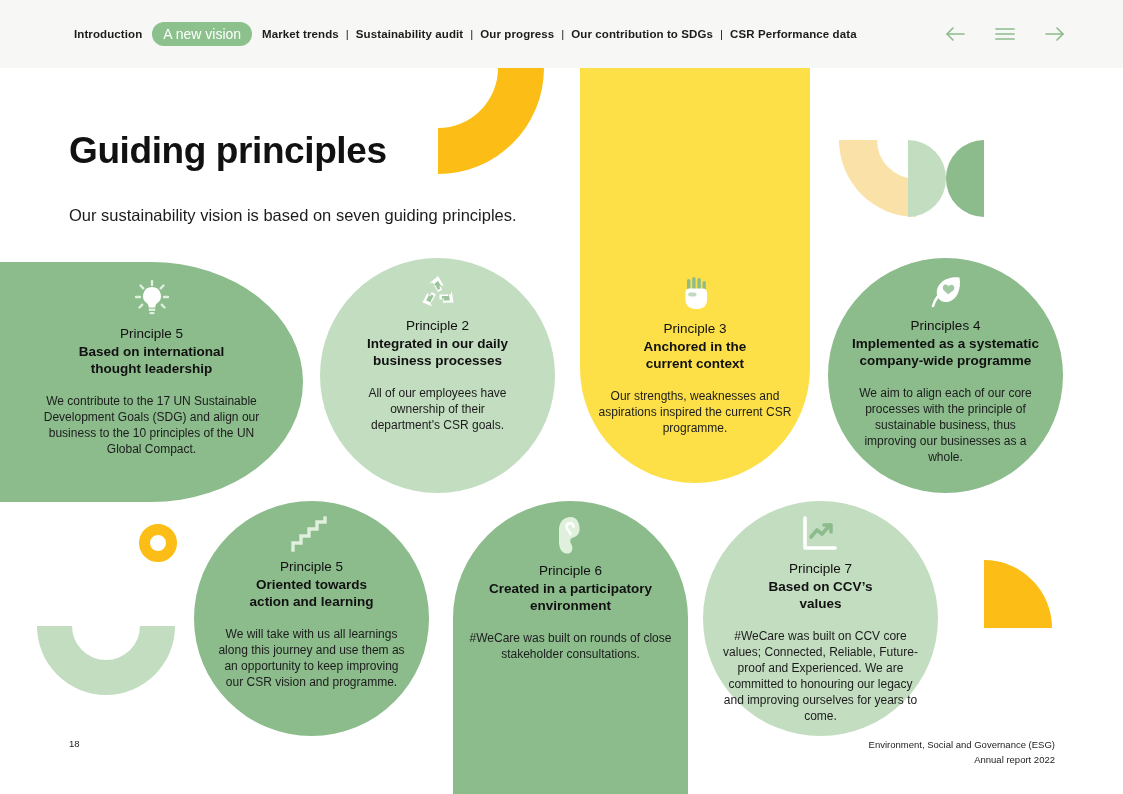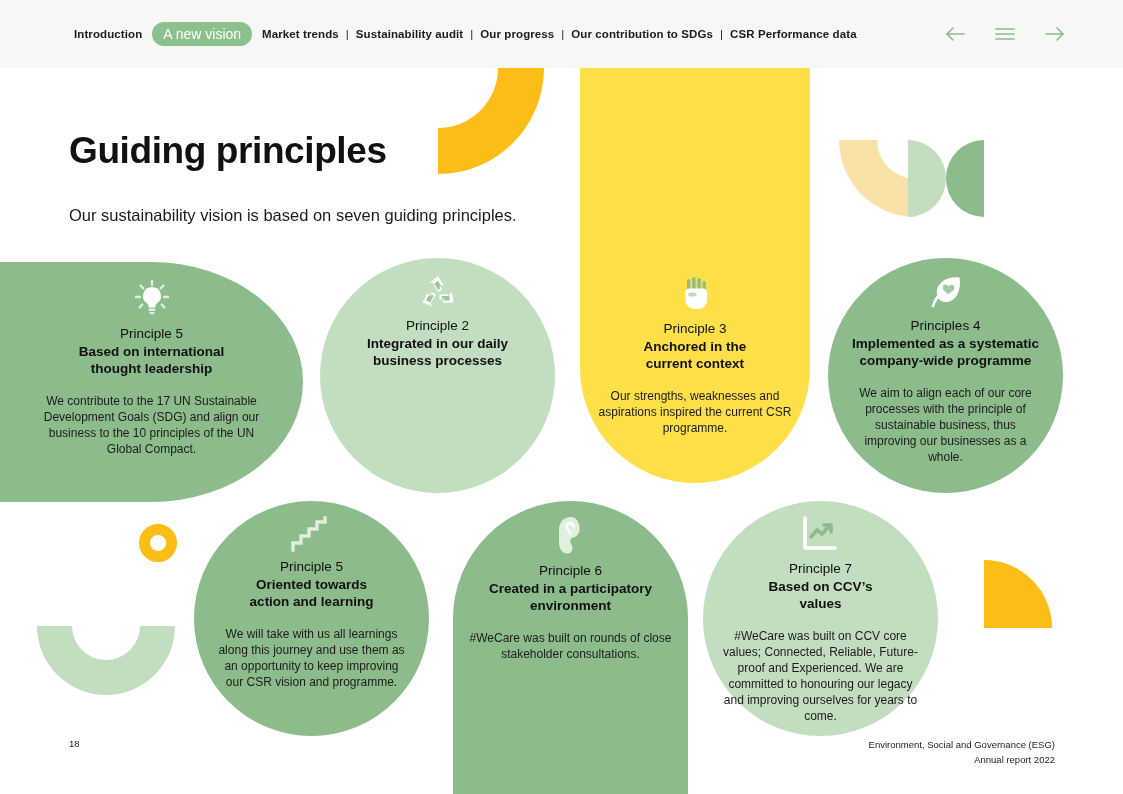--- a/index.html
+++ b/index.html
@@ -237,20 +237,21 @@
         <g fill="#8cbb8c">
           <path d="M20 8.8 l3.1 5.3 -1.9 .5 1.2 2 -2.4 1.4 -3.2-5.5 -1.9 .5 z" opacity="0.85"></path>
           <path d="M8.2 28.4 l2.7-5.4 1.3 1.5 1.2-2.1 2.4 1.4 -3.2 5.5 1.3 1.5 z" opacity="0.85"></path>
           <path d="M31.8 28.4 l-6.1 .1 .6-1.9 -2.4 .1 v-2.8 h6.3 l .6-1.9 z" opacity="0.85"></path>
         </g>
       </svg>
     </div>
     <div class="p-num">Principle 2</div>
     <div class="p-head" style="white-space: pre-line;">Integrated in our daily
 business processes</div>
+    <div class="p-body" style="max-width: 160px;">All of our employees have ownership of their department's CSR goals.</div>
   </div>
 
   <div class="shape s3">
     <div class="icon">
       <svg width="38" height="40" viewBox="0 0 38 40" fill="none">
         <g fill="#8cbb8c">
           <rect x="11" y="4" width="3.4" height="14" rx="1.7"></rect>
           <rect x="16.2" y="2" width="3.4" height="16" rx="1.7"></rect>
           <rect x="21.4" y="3" width="3.4" height="15" rx="1.7"></rect>
           <rect x="26.6" y="6" width="3.2" height="12" rx="1.6"></rect>

